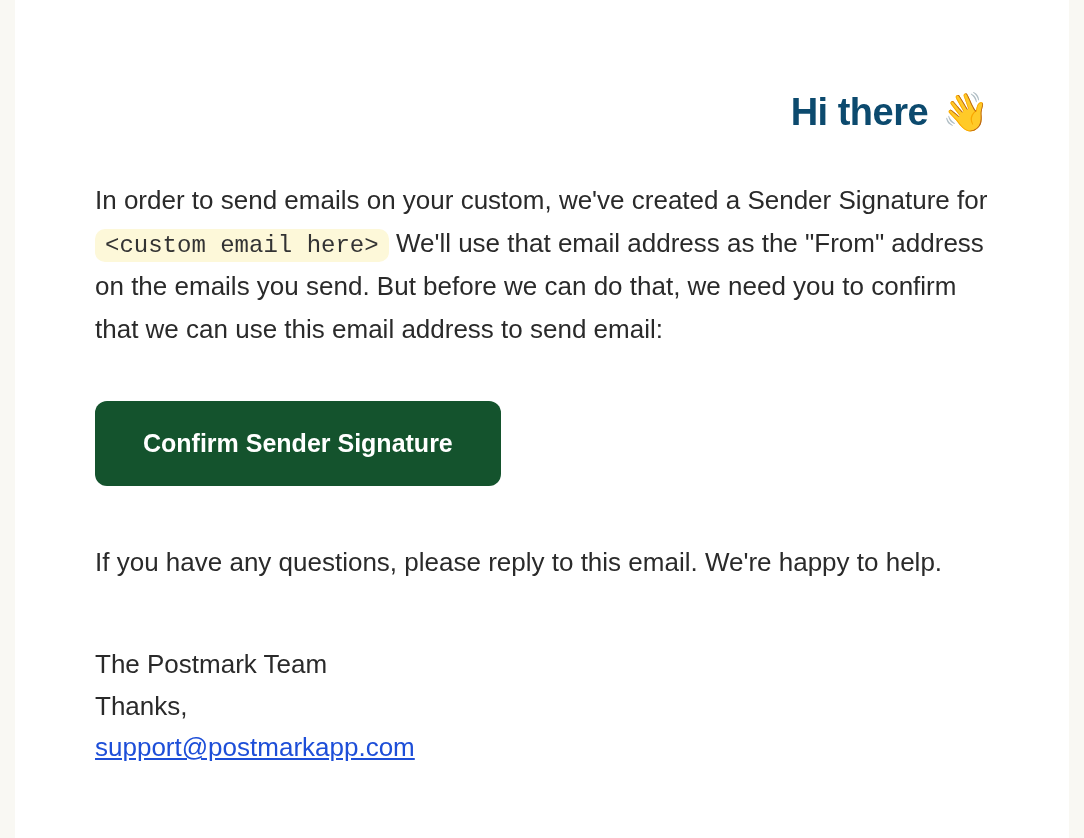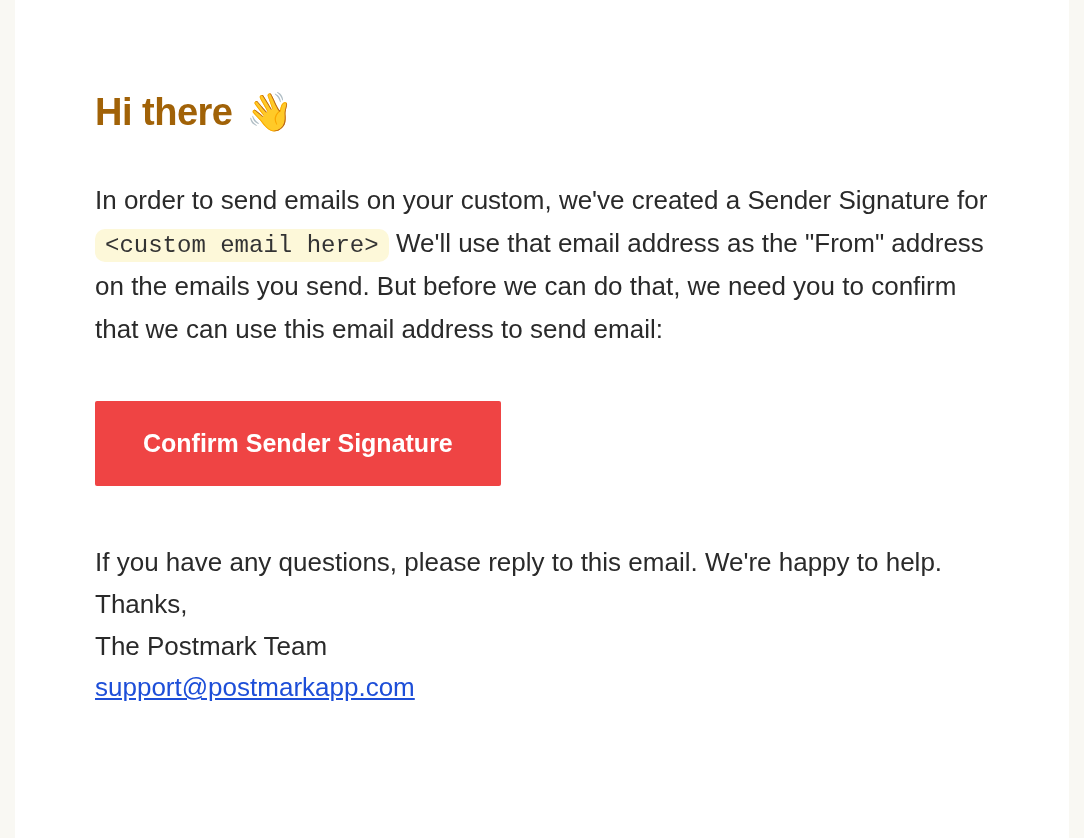--- a/index.html
+++ b/index.html
@@ -16,23 +16,24 @@
     }
     .email-container {
       background-color: #ffffff;
       margin: 0 15px;
       padding: 90px 80px 60px 80px;
       min-height: 838px;
     }
     .heading {
       font-size: 38px;
       font-weight: 800;
-      color: #a16207;
+      color: #0c4a6e;
       margin-bottom: 45px;
       letter-spacing: -0.5px;
+      text-align: right;
     }
     .heading-text {
       display: inline;
     }
     .wave-emoji {
       display: inline;
       font-size: 38px;
       margin-left: 4px;
     }
     .body-text {
@@ -44,35 +45,36 @@
     .highlight {
       background-color: #fdf8d9;
       padding: 3px 10px;
       border-radius: 10px;
       font-family: "Courier New", monospace;
       font-size: 24px;
       color: #333;
     }
     .cta-button {
       display: inline-block;
-      background-color: #ef4444;
+      background-color: #14532d;
       color: #ffffff;
       font-size: 25px;
       font-weight: 700;
       padding: 28px 48px;
-      border-radius: 2px;
+      border-radius: 12px;
       border: none;
       cursor: pointer;
       margin-bottom: 55px;
       text-align: center;
     }
     .help-text {
       font-size: 26px;
       line-height: 1.65;
       color: #2a2a2a;
+      margin-bottom: 60px;
     }
     .signature {
       font-size: 26px;
       line-height: 1.6;
       color: #2a2a2a;
     }
     .support-link {
       color: #1d4ed8;
       text-decoration: underline;
     }
@@ -90,17 +92,17 @@
     <span>In order to send emails on your custom, we've created a Sender Signature for</span>
     <span class="highlight">&lt;custom email here&gt;</span>
     <span>We'll use that email address as the "From" address on the emails you send. But before we can do that, we need you to confirm that we can use this email address to send email:</span>
   </p>
 
   <button class="cta-button">Confirm Sender Signature</button>
 
   <p class="help-text">If you have any questions, please reply to this email. We're happy to help.</p>
 
   <div class="signature">
+    <div>The Postmark Team</div>
     <div>Thanks,</div>
-    <div>The Postmark Team</div>
     <a class="support-link">support@postmarkapp.com</a>
   </div>
 </div>
 
 </body></html>

